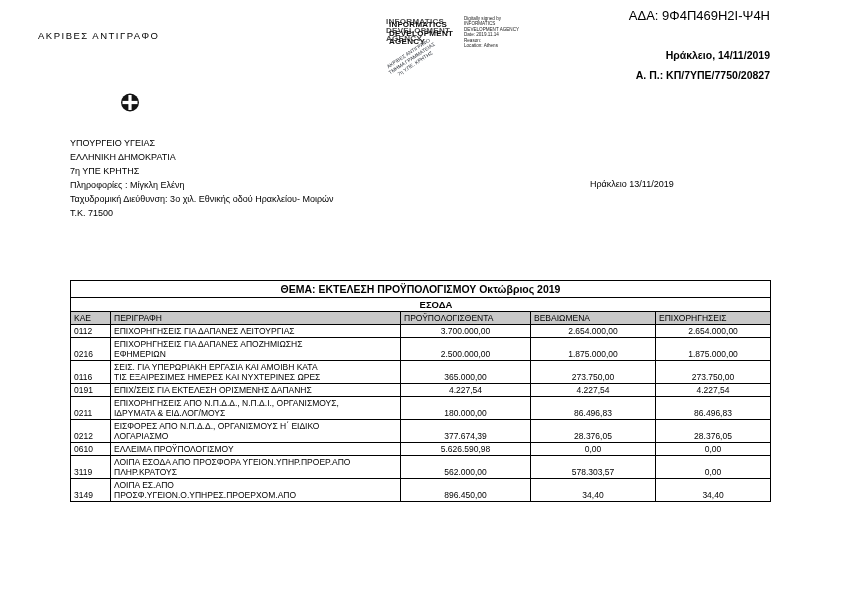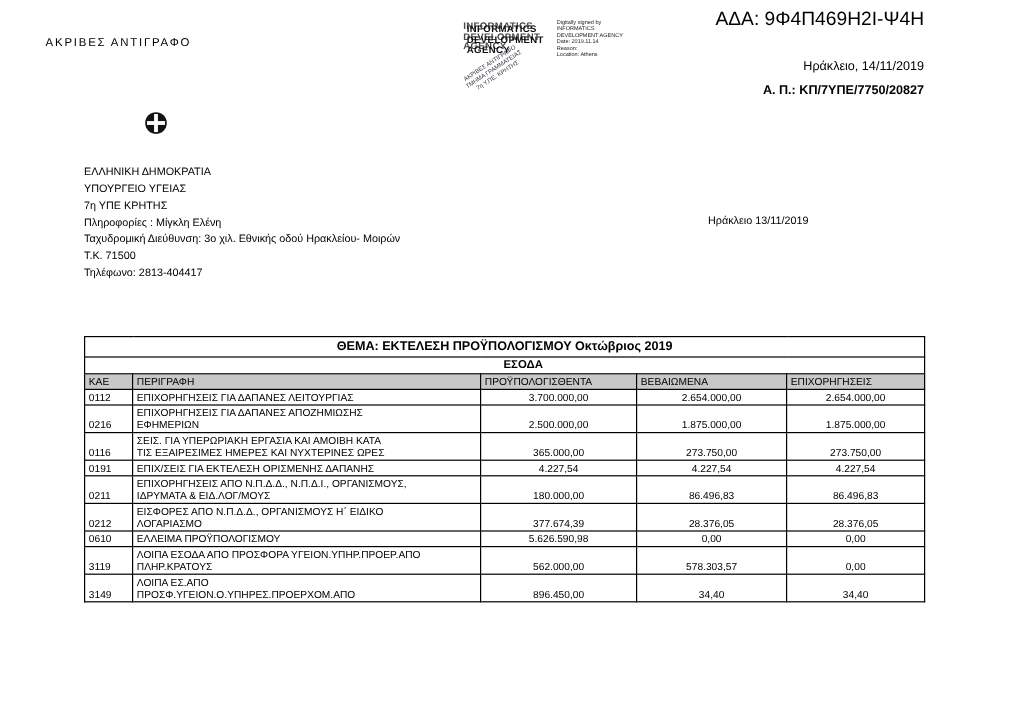--- a/index.html
+++ b/index.html
@@ -1,22 +1,22 @@
 <!DOCTYPE html>
 <html style="--header-bg: #c8c8c8;"><head>
 <meta charset="utf-8">
 <style>
   html,body { margin:0; padding:0; background:#ffffff; }
   .page {
     position:relative; width:842px; height:595px; background:#ffffff;
     font-family:"Liberation Sans", sans-serif; color:#000; overflow:hidden;
   }
-  .ada        { position:absolute; top:8px;  right:72px; font-size:16px; }
+  .ada        { position:absolute; top:8px;  right:72px; font-size:13px; }
   .exact-copy { position:absolute; top:30px; left:38px;  font-size:9.5px; letter-spacing:1.5px; }
-  .place-date { position:absolute; top:49px; right:72px; font-size:10.5px; font-weight:normal; }
+  .place-date { position:absolute; top:49px; right:72px; font-size:10.5px; font-weight:bold; }
   .protocol   { position:absolute; top:69px; right:72px; font-size:10.5px; font-weight:bold; }
   .emblem     { position:absolute; top:92px; left:120px; }
   .sender     { position:absolute; top:136px; left:70px; font-size:9px; line-height:14px; }
   .inner-date { position:absolute; top:179px; left:577px; font-size:9px;margin-left:13px; }
 
   
   .stamp      { position:absolute; top:14px; left:386px; width:140px; height:85px; }
   .stamp-big  { position:absolute; font-weight:bold; font-size:8px; line-height:8.5px;
                 width:70px; letter-spacing:0.3px; }
   .stamp-big-1{ top:4px; left:0;  color:#4a4a4a; }
@@ -68,27 +68,26 @@
 
   <div class="emblem">
     <svg width="20" height="21" viewBox="0 0 20 21" aria-hidden="true">
       <circle cx="10" cy="10.5" r="9" fill="#141414"></circle>
       <rect x="8.4" y="3" width="3.2" height="15" fill="#ffffff"></rect>
       <rect x="2.5" y="8.9" width="15" height="3.2" fill="#ffffff"></rect>
     </svg>
   </div>
 
   <div class="sender">
+    <div>ΥΠΟΥΡΓΕΙΟ ΥΓΕΙΑΣ</div>
     <div>ΕΛΛΗΝΙΚΗ ΔΗΜΟΚΡΑΤΙΑ</div>
-    <div>ΥΠΟΥΡΓΕΙΟ ΥΓΕΙΑΣ</div>
     <div>7η ΥΠΕ ΚΡΗΤΗΣ</div>
     <div>Πληροφορίες : Μίγκλη Ελένη</div>
     <div>Ταχυδρομική Διεύθυνση: 3ο χιλ. Εθνικής οδού Ηρακλείου- Μοιρών</div>
     <div>Τ.Κ. 71500</div>
-    <div>Τηλέφωνο: 2813-404417</div>
   </div>
 
   <div class="inner-date">Ηράκλειο 13/11/2019</div>
 
   <table class="doc-table">
     <colgroup>
       <col style="width:40px">
         <col style="width:290px">
         <col style="width:130px">
         <col style="width:125px">

